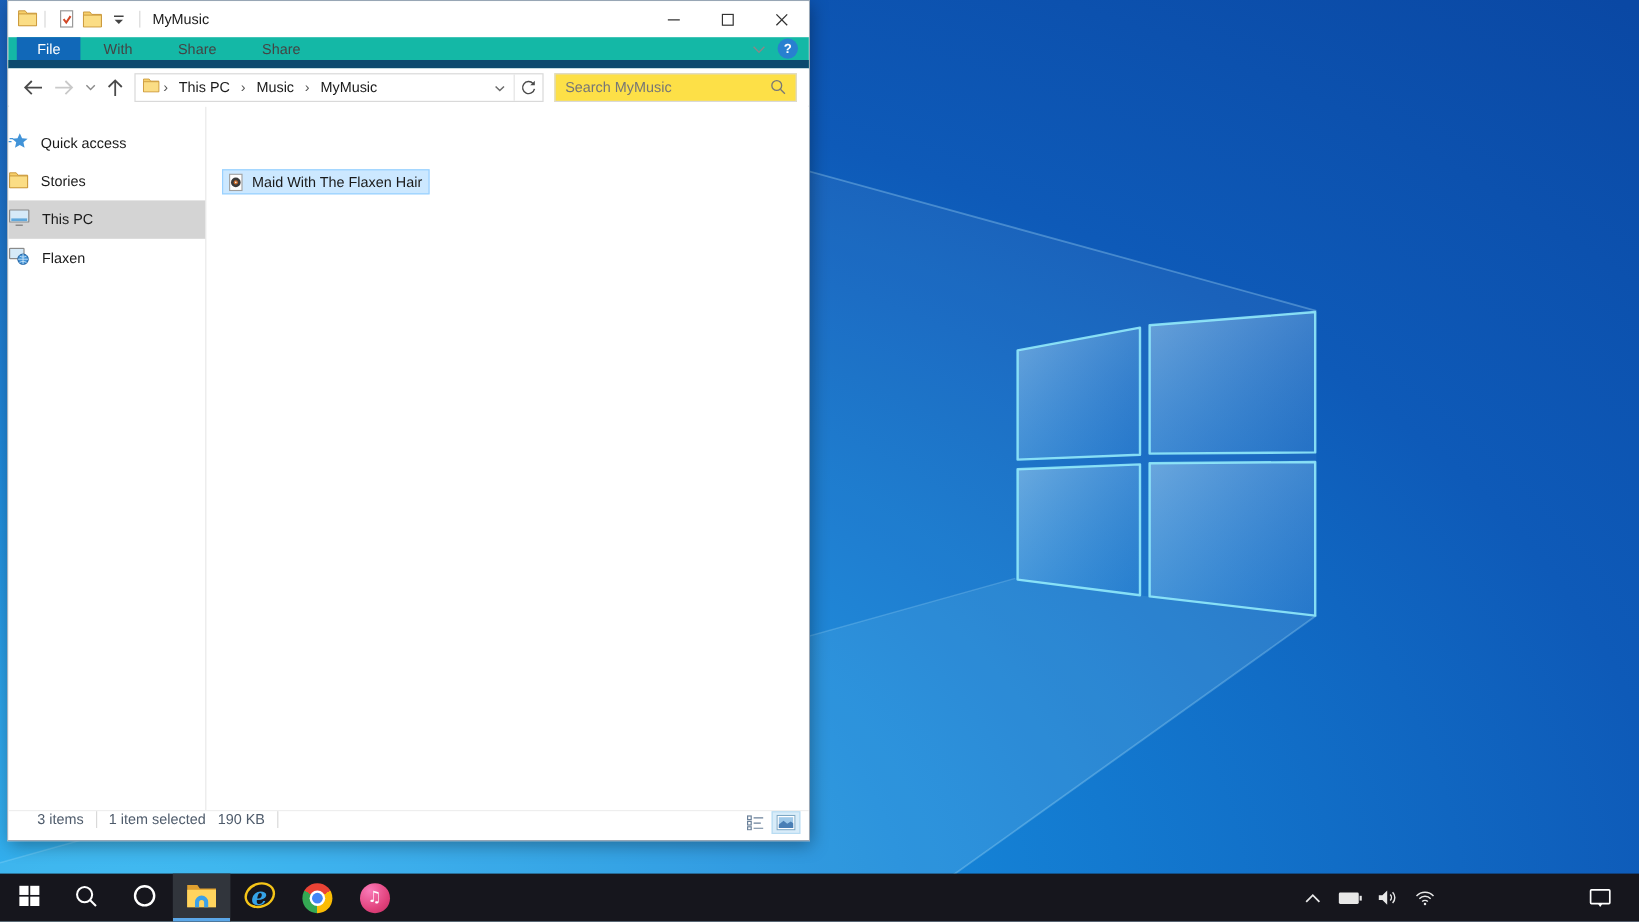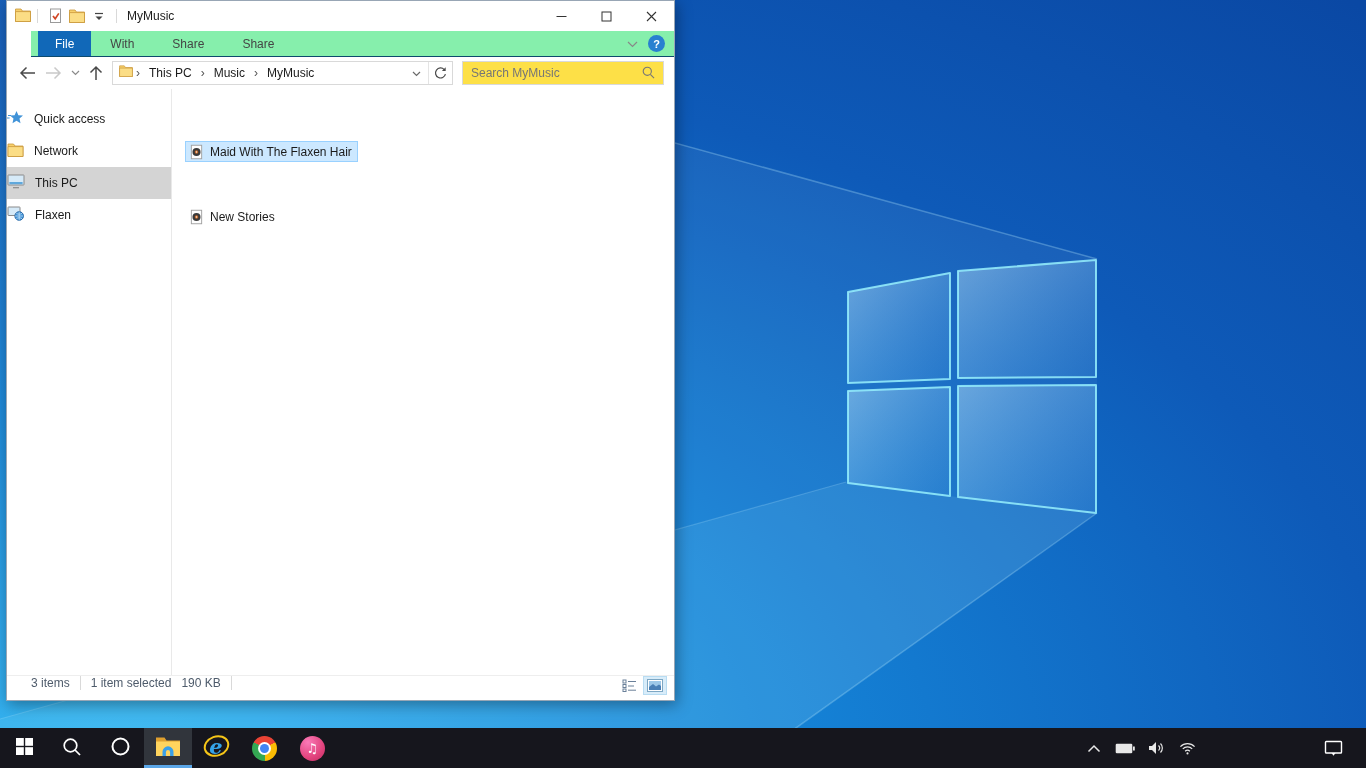--- a/index.html
+++ b/index.html
@@ -13,21 +13,21 @@
     background:#fff; border:1px solid #98a6b5; box-shadow:2px 4px 14px rgba(0,0,0,.35); }
 
   .titlebar { height:30px; display:flex; align-items:center; background:#fff; }
   .titlebar .winicon { margin-left:8px; }
   .tb-sep { width:1px; height:14px; background:#d9d9d9; margin:0 6px; }
   .qat-btn { width:22px; height:22px; display:flex; align-items:center; justify-content:center; }
   .title-text { margin-left:4px; font-size:12px; }
   .caption-btns { margin-left:auto; display:flex; height:30px; }
   .cap-btn { width:45px; height:30px; display:flex; align-items:center; justify-content:center; }
 
-  .ribbon-tabs { height:26px; display:flex; align-items:stretch; border-bottom:1px solid #0c4a6e; background:#86efac;margin-left:24px; }
+  .ribbon-tabs { height:26px; display:flex; align-items:stretch; border-bottom:7px solid #0c4a6e; background:#14b8a6; }
   .tab { display:flex; align-items:center; padding:0 19px; font-size:12px; color:#444; }
   .tab.file { background:#1168b8; color:#fff; margin-left:7px; padding:0 17px; }
   .ribbon-right { margin-left:auto; display:flex; align-items:center; gap:10px; padding-right:9px; }
   .help-btn { width:17px; height:17px; border-radius:50%; background:#2880d0; color:#fff;
     font-size:11px; font-weight:bold; display:flex; align-items:center; justify-content:center; }
 
   .navbar { height:31px; display:flex; align-items:center; padding:0 10px 0 12px; gap:9px; background:#fff; }
   .nav-btn { display:flex; align-items:center; justify-content:center; }
   .addressbar { display:flex; align-items:center; border:1px solid #d9d9d9; height:24px;
     flex:1 1 auto; background:#fff; min-width:0; }
@@ -257,21 +257,21 @@
         <span class="lbl">Quick access</span>
       </div>
 
       <div class="side-item">
         <span>
           <svg width="17" height="14" viewBox="0 0 16 14">
               <path d="M0.5 1h5.5l1.5 2h8v10.5H0.5z" fill="#f7d06b" stroke="#c9973a" stroke-width="0.8"></path>
               <path d="M0.5 3.6h15v9.9H0.5z" fill="#fbdd85" stroke="#c9973a" stroke-width="0.8"></path>
             </svg>
         </span>
-        <span class="lbl">Network</span>
+        <span class="lbl">Stories</span>
       </div>
 
       <div class="side-item selected">
         <span>
           <svg width="18" height="15" viewBox="0 0 18 15">
               <rect x="1" y="1" width="16" height="10" rx="0.5" fill="#d6eaf8" stroke="#8a8a8a"></rect>
               <rect x="2.4" y="8" width="13.2" height="2.2" fill="#5fa8dc"></rect>
               <path d="M6 13.7h6" stroke="#8a8a8a" stroke-width="1.2"></path>
             </svg>
         </span>
@@ -295,33 +295,20 @@
         <span class="file-row selected">
           <span>
             <svg width="15" height="16" viewBox="0 0 16 16">
                 <rect x="2.5" y="0.8" width="11" height="14.4" fill="#fdfdfd" stroke="#a0a0a0"></rect>
                 <circle cx="8" cy="8" r="4.3" fill="#3a3a3a"></circle>
                 <circle cx="8" cy="8" r="1.9" fill="#c96a28"></circle>
                 <circle cx="8" cy="8" r="0.7" fill="#f0f0f0"></circle>
               </svg>
           </span>
           <span>Maid With The Flaxen Hair</span>
-        </span>
-      </div>
-      <div class="rowline">
-        <span class="file-row">
-          <span>
-            <svg width="15" height="16" viewBox="0 0 16 16">
-                <rect x="2.5" y="0.8" width="11" height="14.4" fill="#fdfdfd" stroke="#a0a0a0"></rect>
-                <circle cx="8" cy="8" r="4.3" fill="#3a3a3a"></circle>
-                <circle cx="8" cy="8" r="1.9" fill="#c96a28"></circle>
-                <circle cx="8" cy="8" r="0.7" fill="#f0f0f0"></circle>
-              </svg>
-          </span>
-          <span>New Stories</span>
         </span>
       </div>
     </div>
   </div>
 
   <div class="statusbar">
     <span class="st first">3 items</span>
     <span class="st-sep"></span>
     <span class="st">1 item selected</span>
     <span>190 KB</span>

